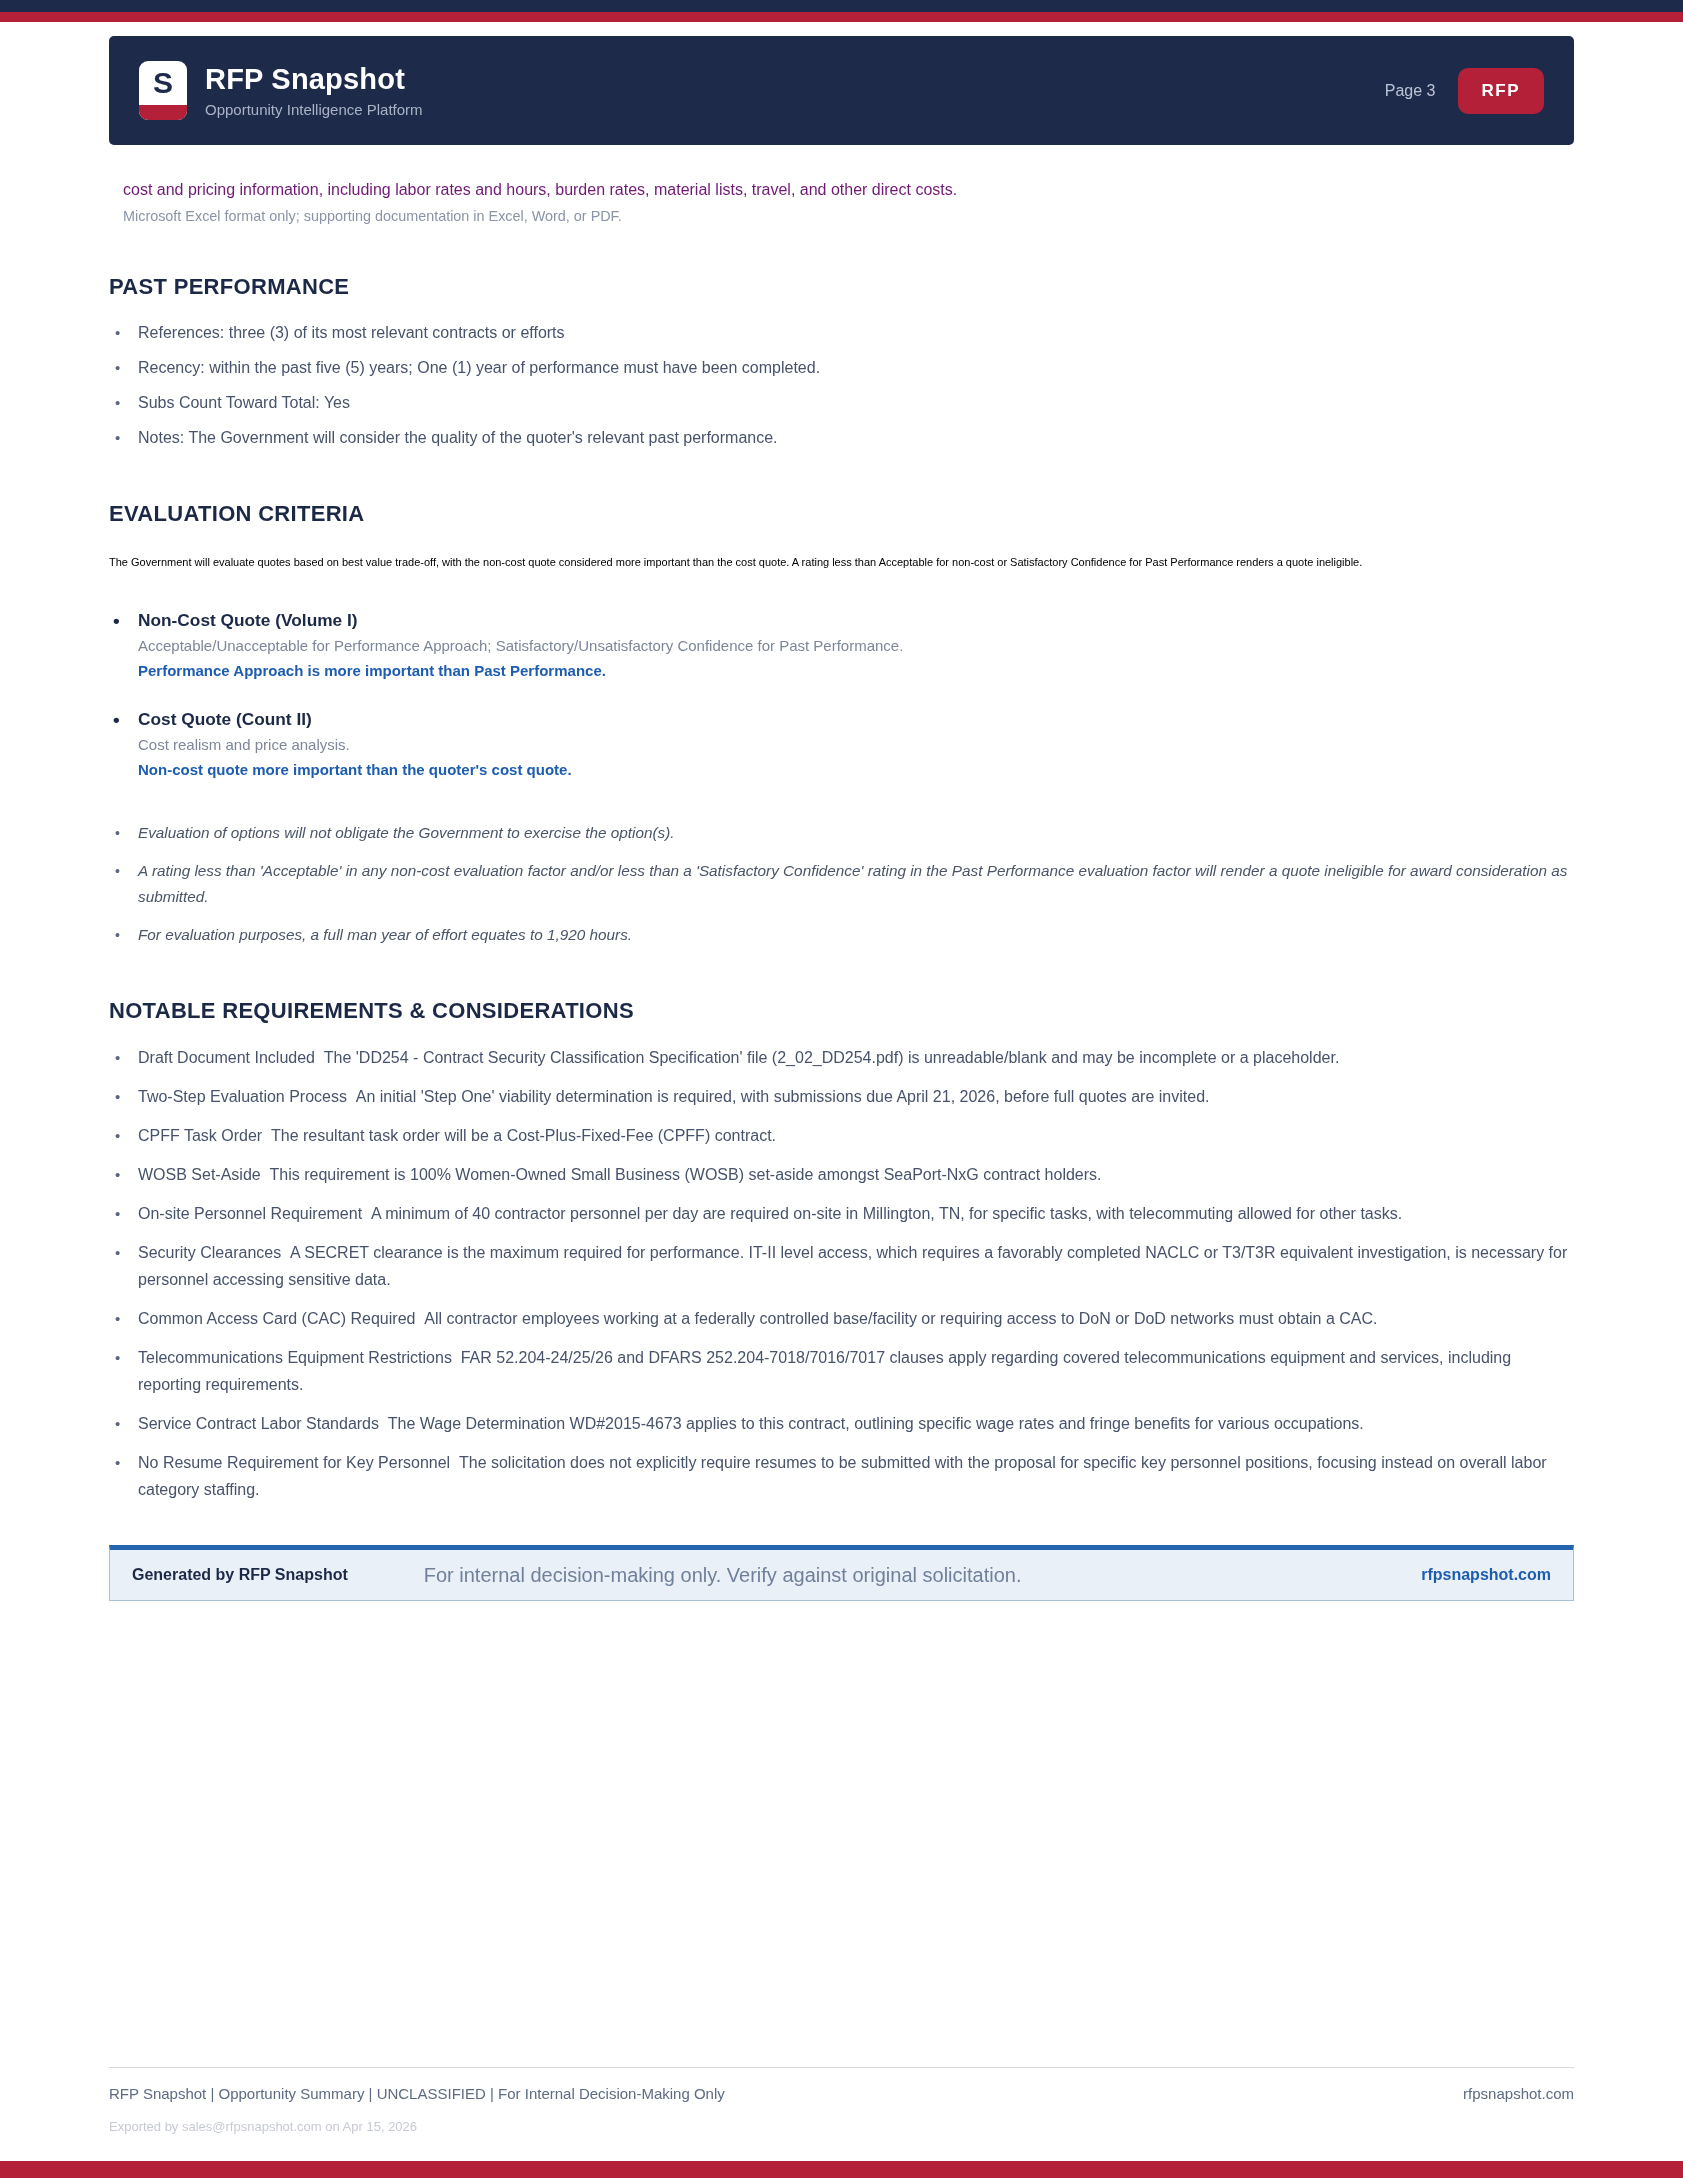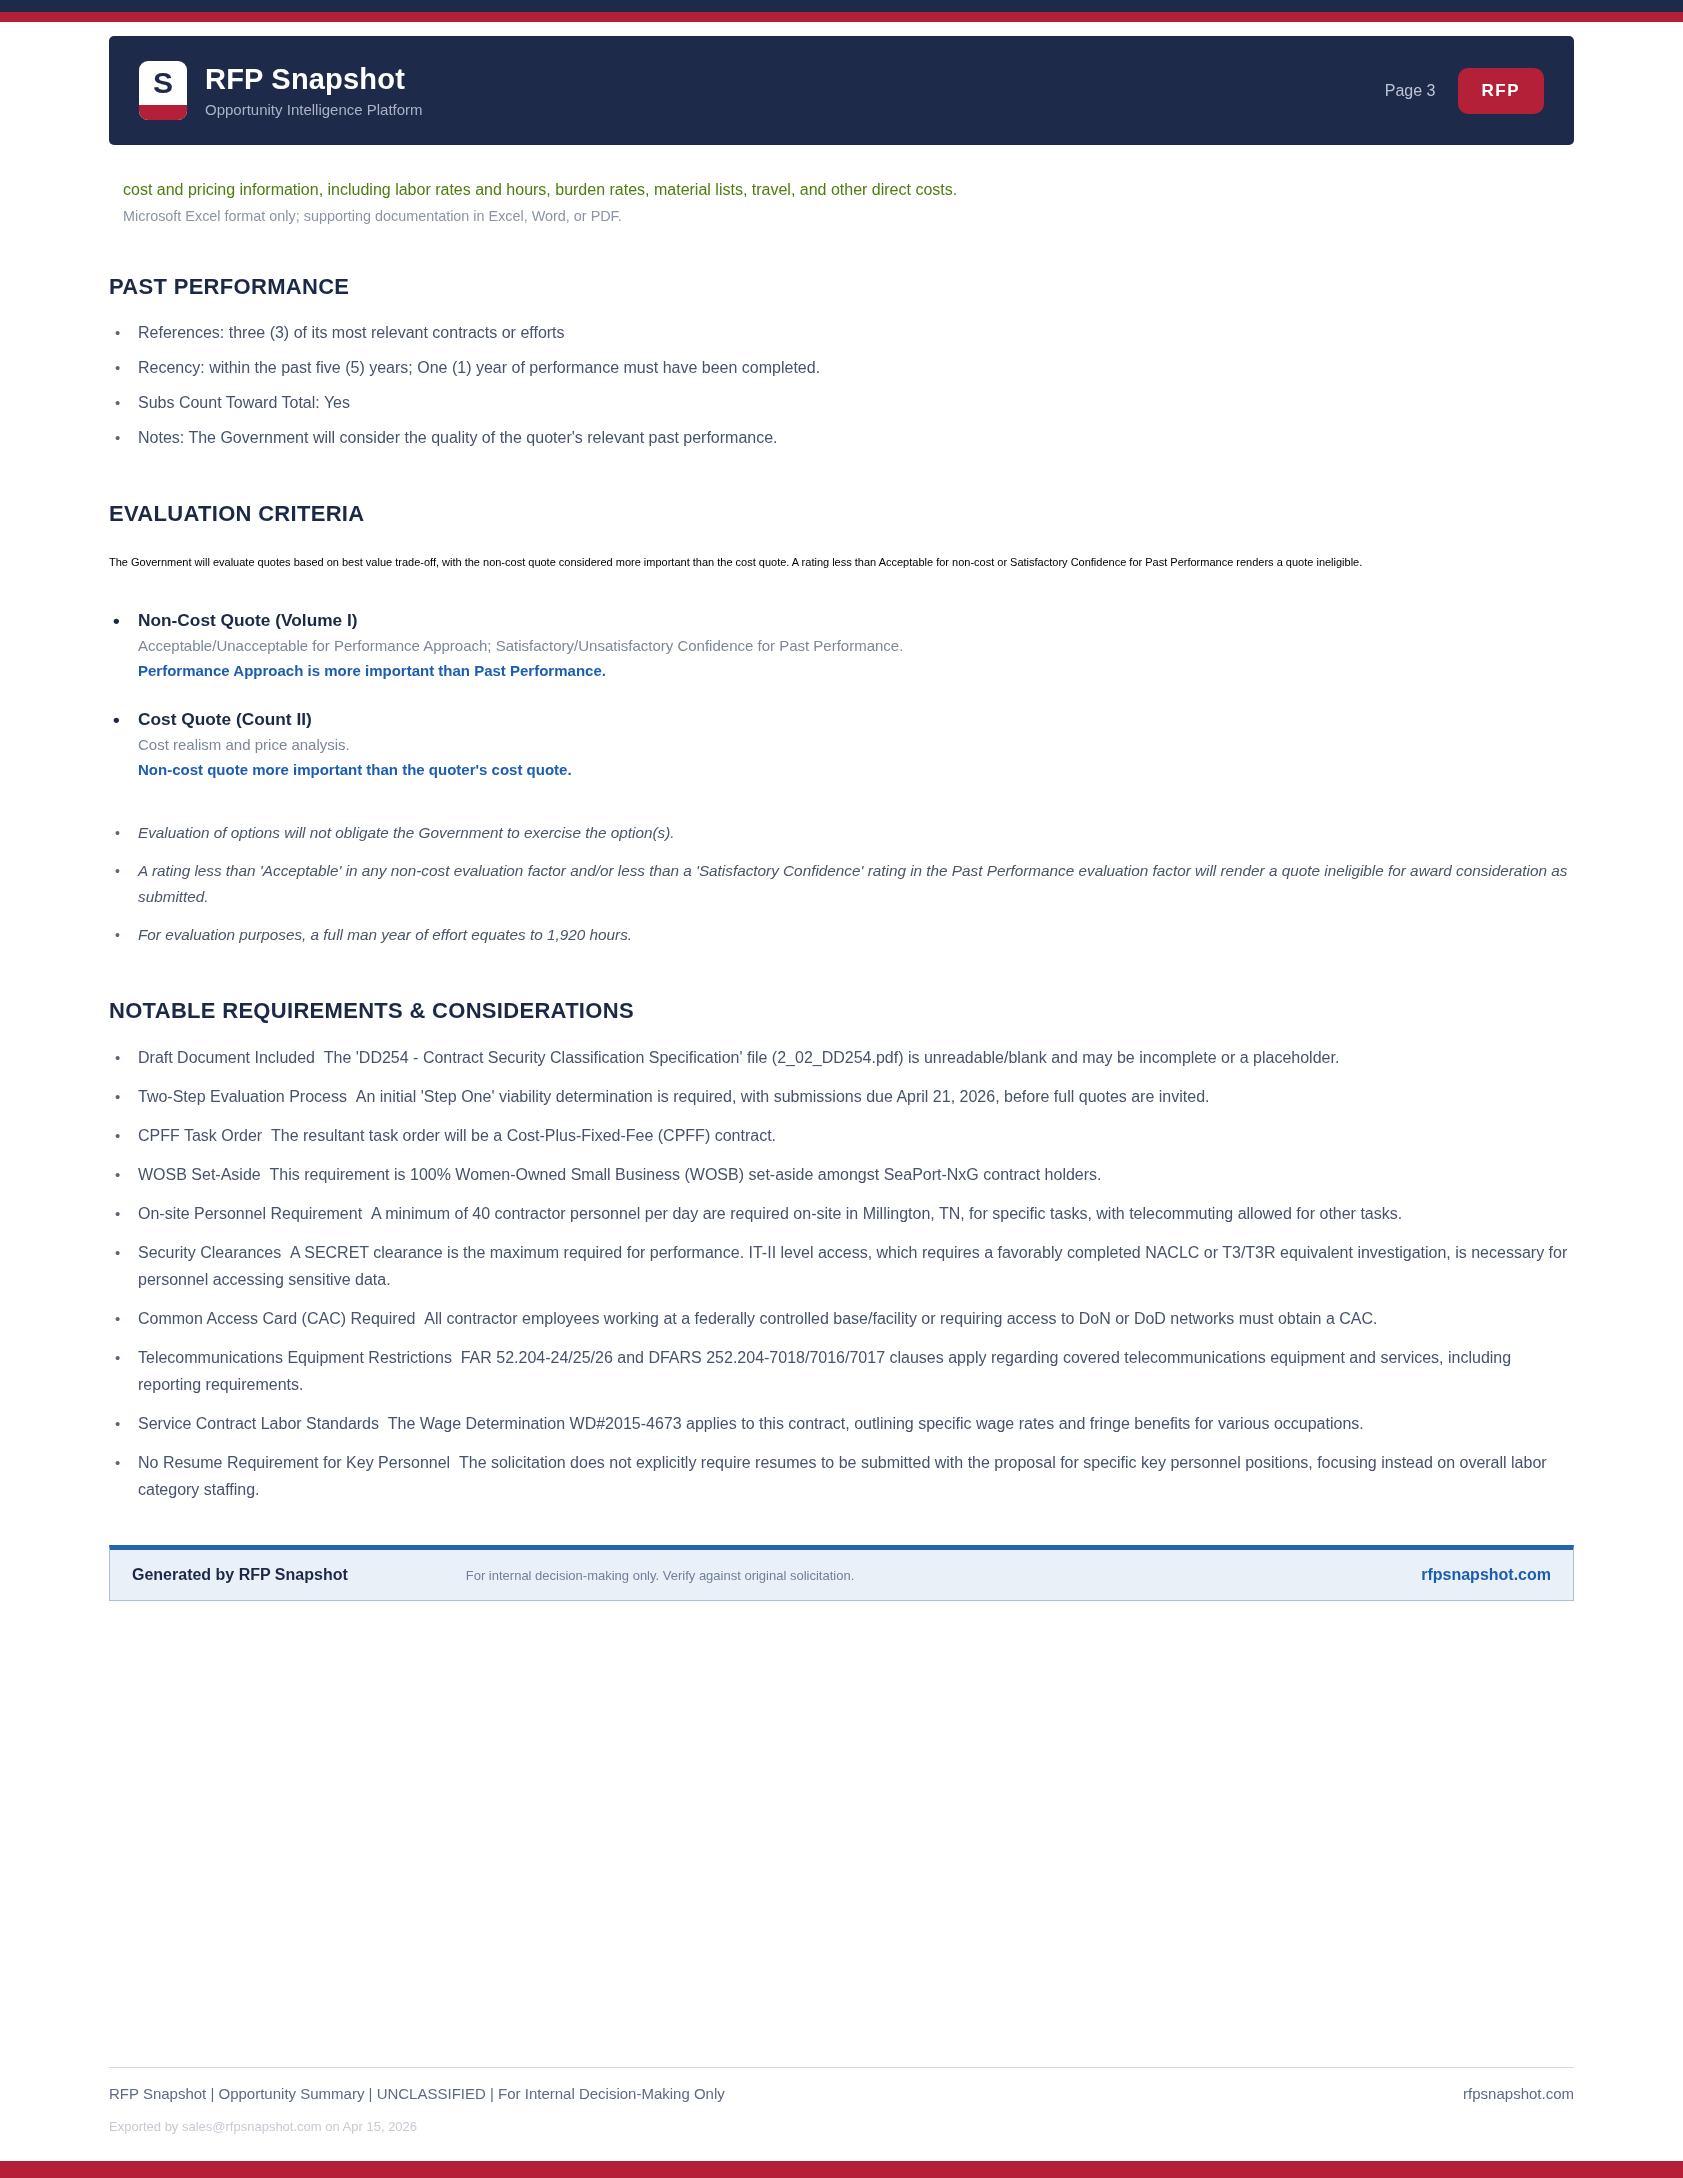--- a/index.html
+++ b/index.html
@@ -29,21 +29,21 @@
   .brand-tagline{color:#aab3c5;font-size:15px;margin-top:5px;}
   .header-right{margin-left:auto;display:flex;align-items:center;gap:22px;}
   .page-label{color:#bcc4d4;font-size:16px;}
   .rfp-badge{
     background:#b32038;color:#ffffff;font-weight:bold;font-size:17px;
     letter-spacing:1.5px;padding:13px 24px;border-radius:10px;
   }
 
   
   .intro{margin-top:34px;padding-left:14px;}
-  .intro-line1{font-size:16px;color:#4d7c0f;line-height:21px;}
+  .intro-line1{font-size:16px;color:#701a75;line-height:21px;}
   .intro-line2{font-size:14.4px;color:#8a94a6;margin-top:8px;}
 
   
   h2.section-title{
     font-size:22px;color:#1b2947;letter-spacing:0.3px;font-weight:bold;
     margin:50px 0 20px 0;
   }
 
   ul{list-style:none;margin:0;padding:0;}
   li.bullet{
@@ -85,21 +85,21 @@
   }
   .notable-label{margin-right:.55em;}
 
   
   .callout{
     margin-top:42px;background:#e9f0f8;border:1px solid #a9c0da;
     border-top:5px solid #2565ae;height:56px;display:flex;align-items:center;
     padding:0 22px;box-sizing:border-box;
   }
   .callout-left{font-size:16px;font-weight:bold;color:#1b2947;}
-  .callout-middle{font-size:13px;color:#70809a;margin-left:118px;}
+  .callout-middle{font-size:20px;color:#70809a;margin-left:76px;}
   .callout-right{margin-left:auto;font-size:16px;font-weight:bold;color:#1d5db0;text-decoration:none;}
 
   
   .page-footer{
     position:absolute;left:109px;right:109px;top:2067px;
     border-top:1px solid #d5d8dd;padding-top:17px;
   }
   .footer-row{display:flex;align-items:baseline;}
   .footer-meta{font-size:15px;color:#5d6b82;}
   .footer-site{margin-left:auto;font-size:15px;color:#5d6b82;text-decoration:none;}

